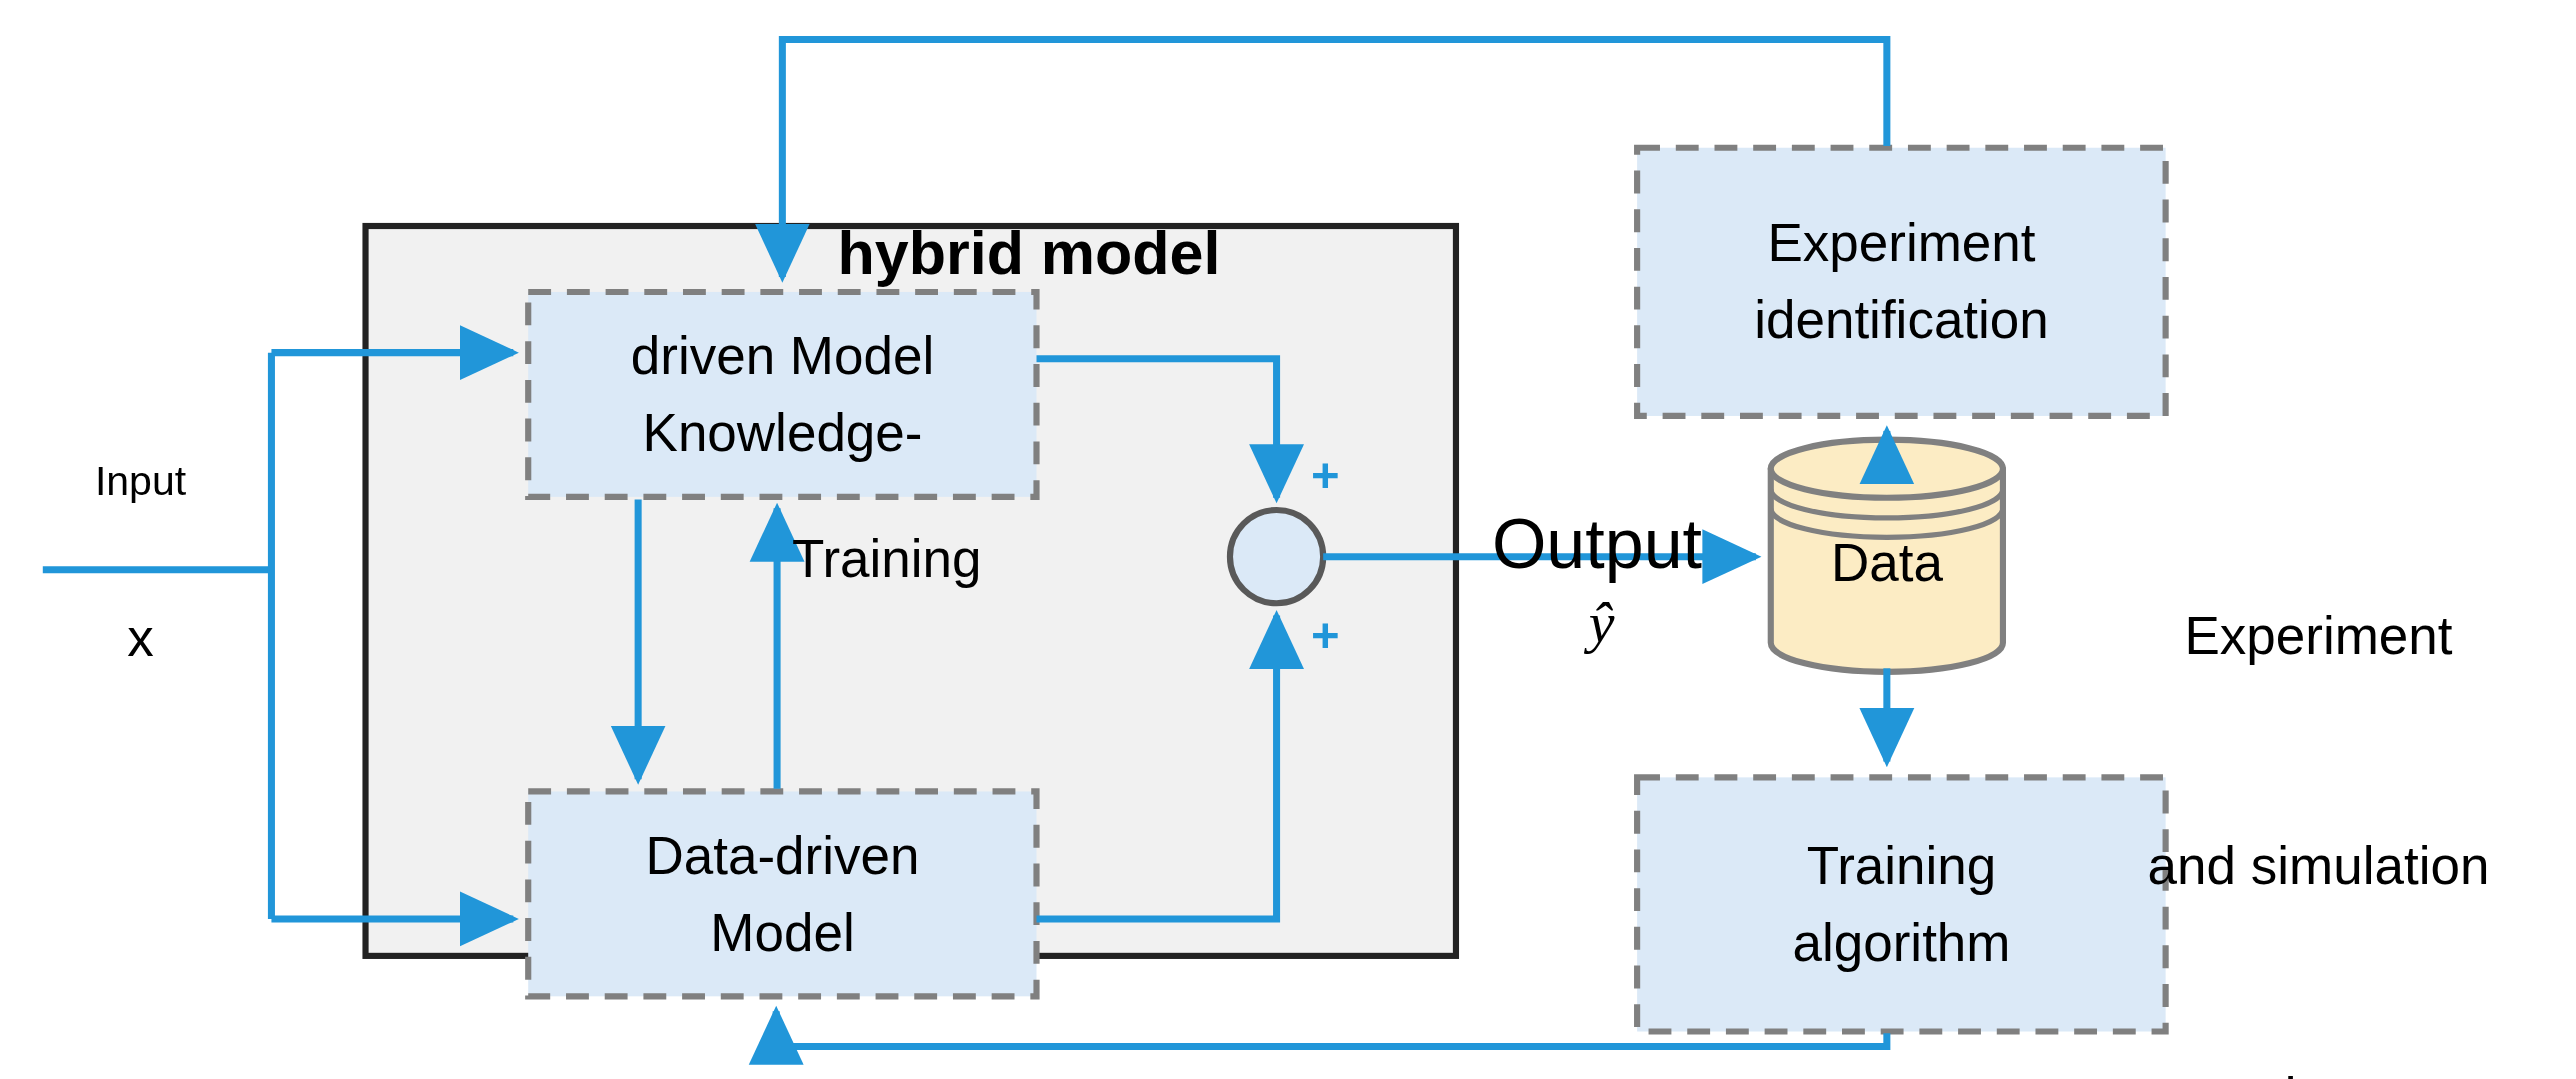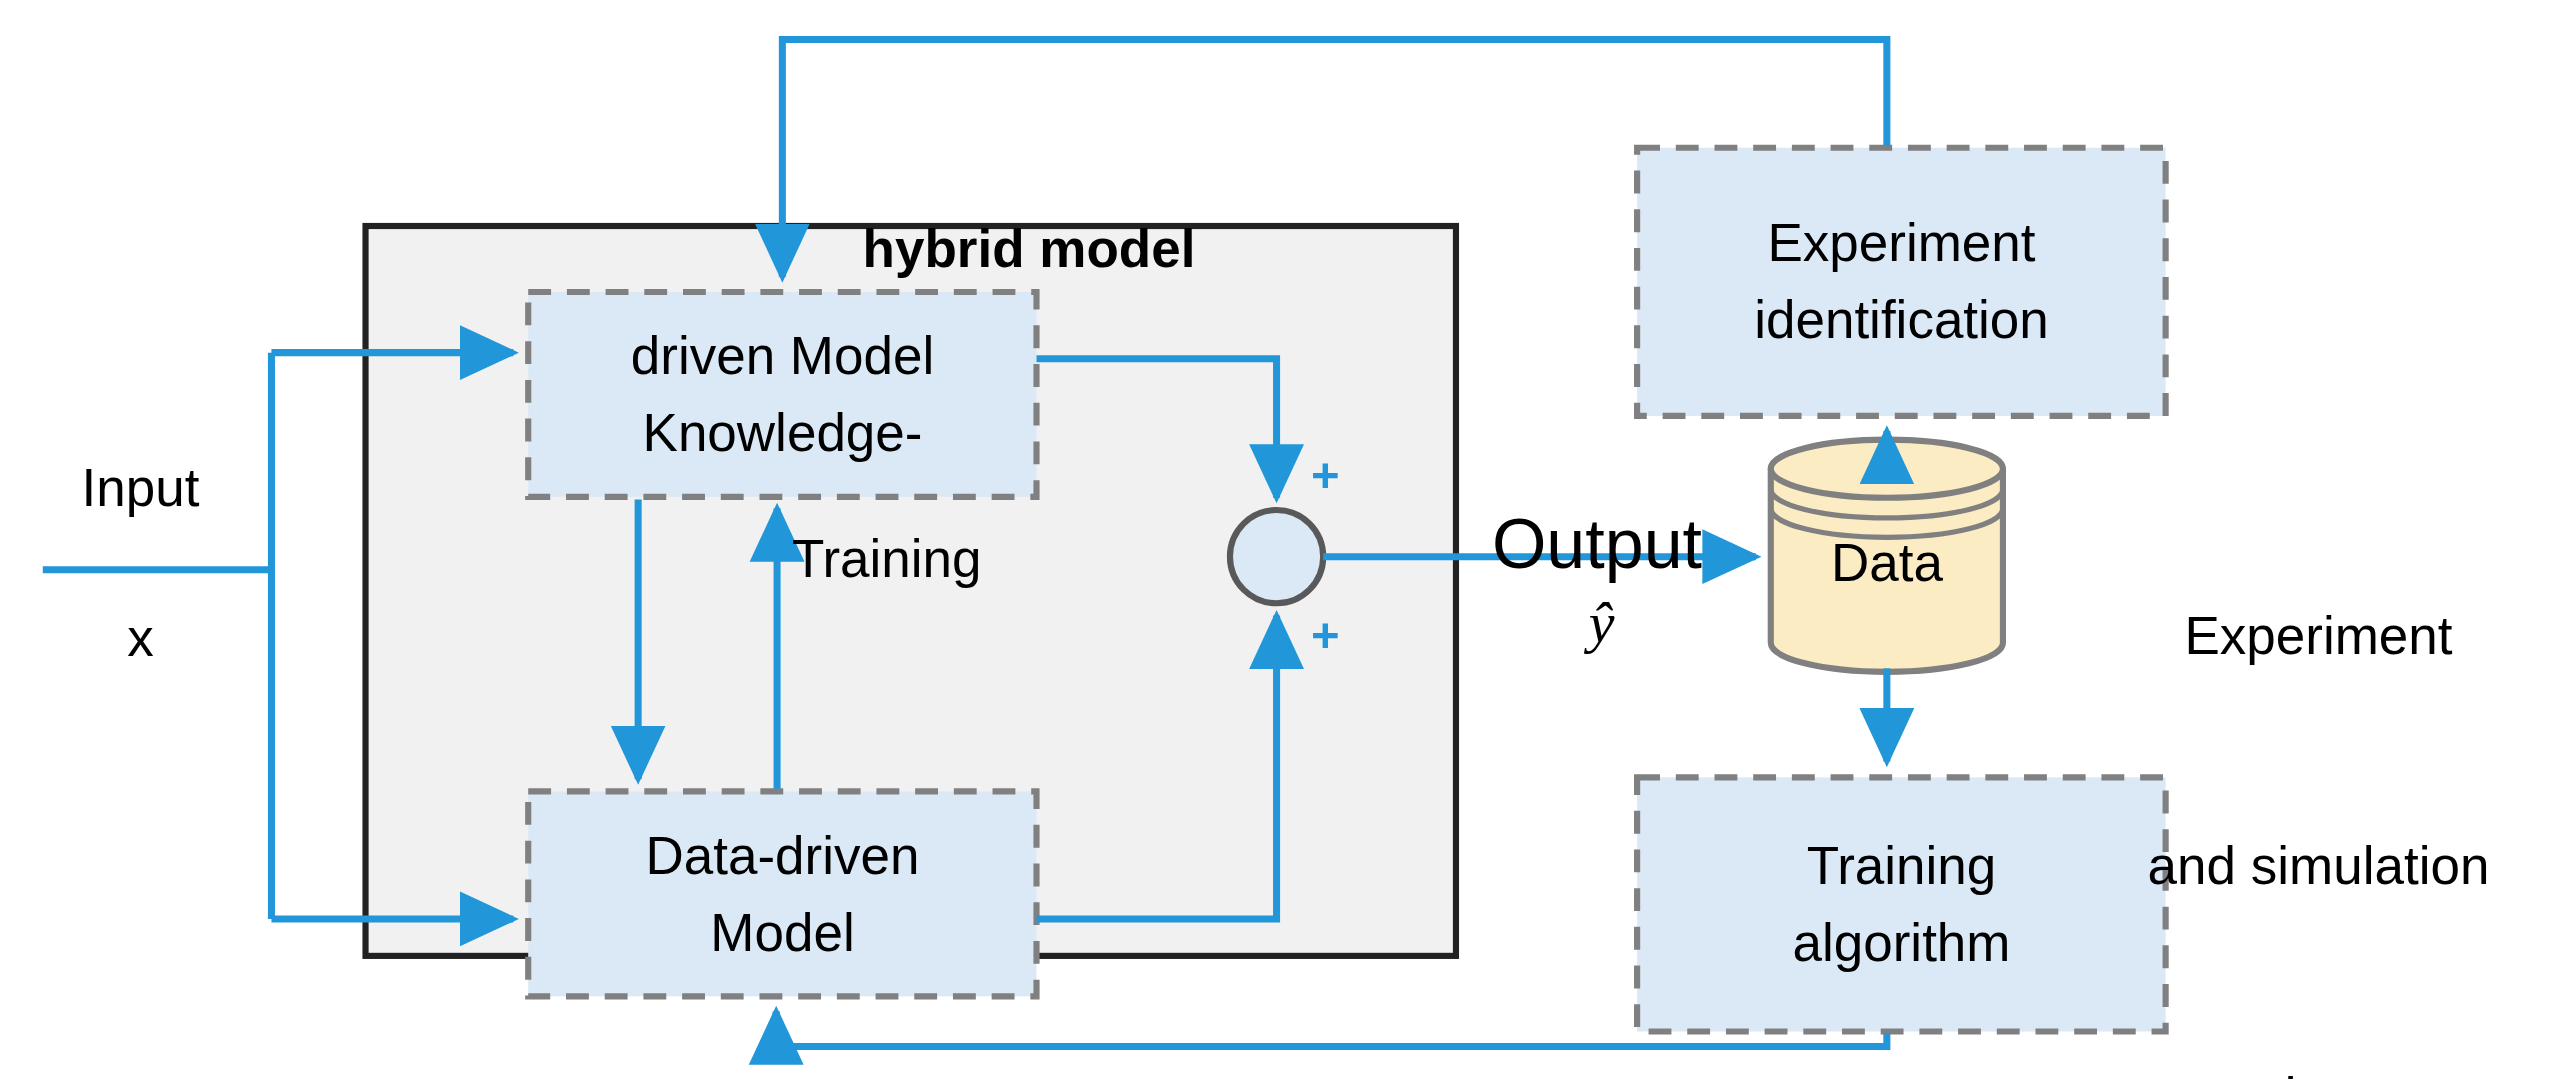--- a/index.html
+++ b/index.html
@@ -43,21 +43,21 @@
     text-align: center;
     color: #000000;
     font-family: "Liberation Sans", sans-serif;
     font-size: 53px;
     line-height: 1.45;
   }
   .node-text span { display: block; }
 
   .hybrid-title {
     font-weight: bold;
-    font-size: 53px;
+    font-size: 61px;
   }
   .plus-sign {
     position: absolute;
     color: #2196d9;
     font-size: 49px;
     font-weight: 600;
     font-family: "Liberation Sans", sans-serif;
     line-height: 1;
   }
   .yhat {
@@ -142,21 +142,21 @@
 
   <div class="node-text" style="left:1637px; top:778px; width:529px; height:254px;">
     <span>Training</span>
     <span>algorithm</span>
   </div>
 
   <div class="node-text" style="left:1771px; top:519px; width:232px; height:88px; font-size:53px;">
     <span>Data</span>
   </div>
 
-  <div class="lbl" style="left:26px; top:457px; width:229px; font-size:53px;">Input</div>
+  <div class="lbl" style="left:26px; top:457px; width:229px; font-size:41px;">Input</div>
 
   <div class="lbl" style="left:26px; top:607px; width:229px; font-size:53px;">x</div>
 
   <div class="lbl" style="left:792px; top:528px; width:334px; font-size:53px; text-align:left;">Training</div>
 
   <div class="lbl" style="left:1452px; top:463px; width:290px; font-size:70px;margin-top:40px;">Output</div>
 
   <div class="yhat" style="left:1562px; top:589px; width:79px; text-align:center;">ŷ</div>
 
   <div class="plus-sign" style="left:1311px; top:451px;">+</div>

